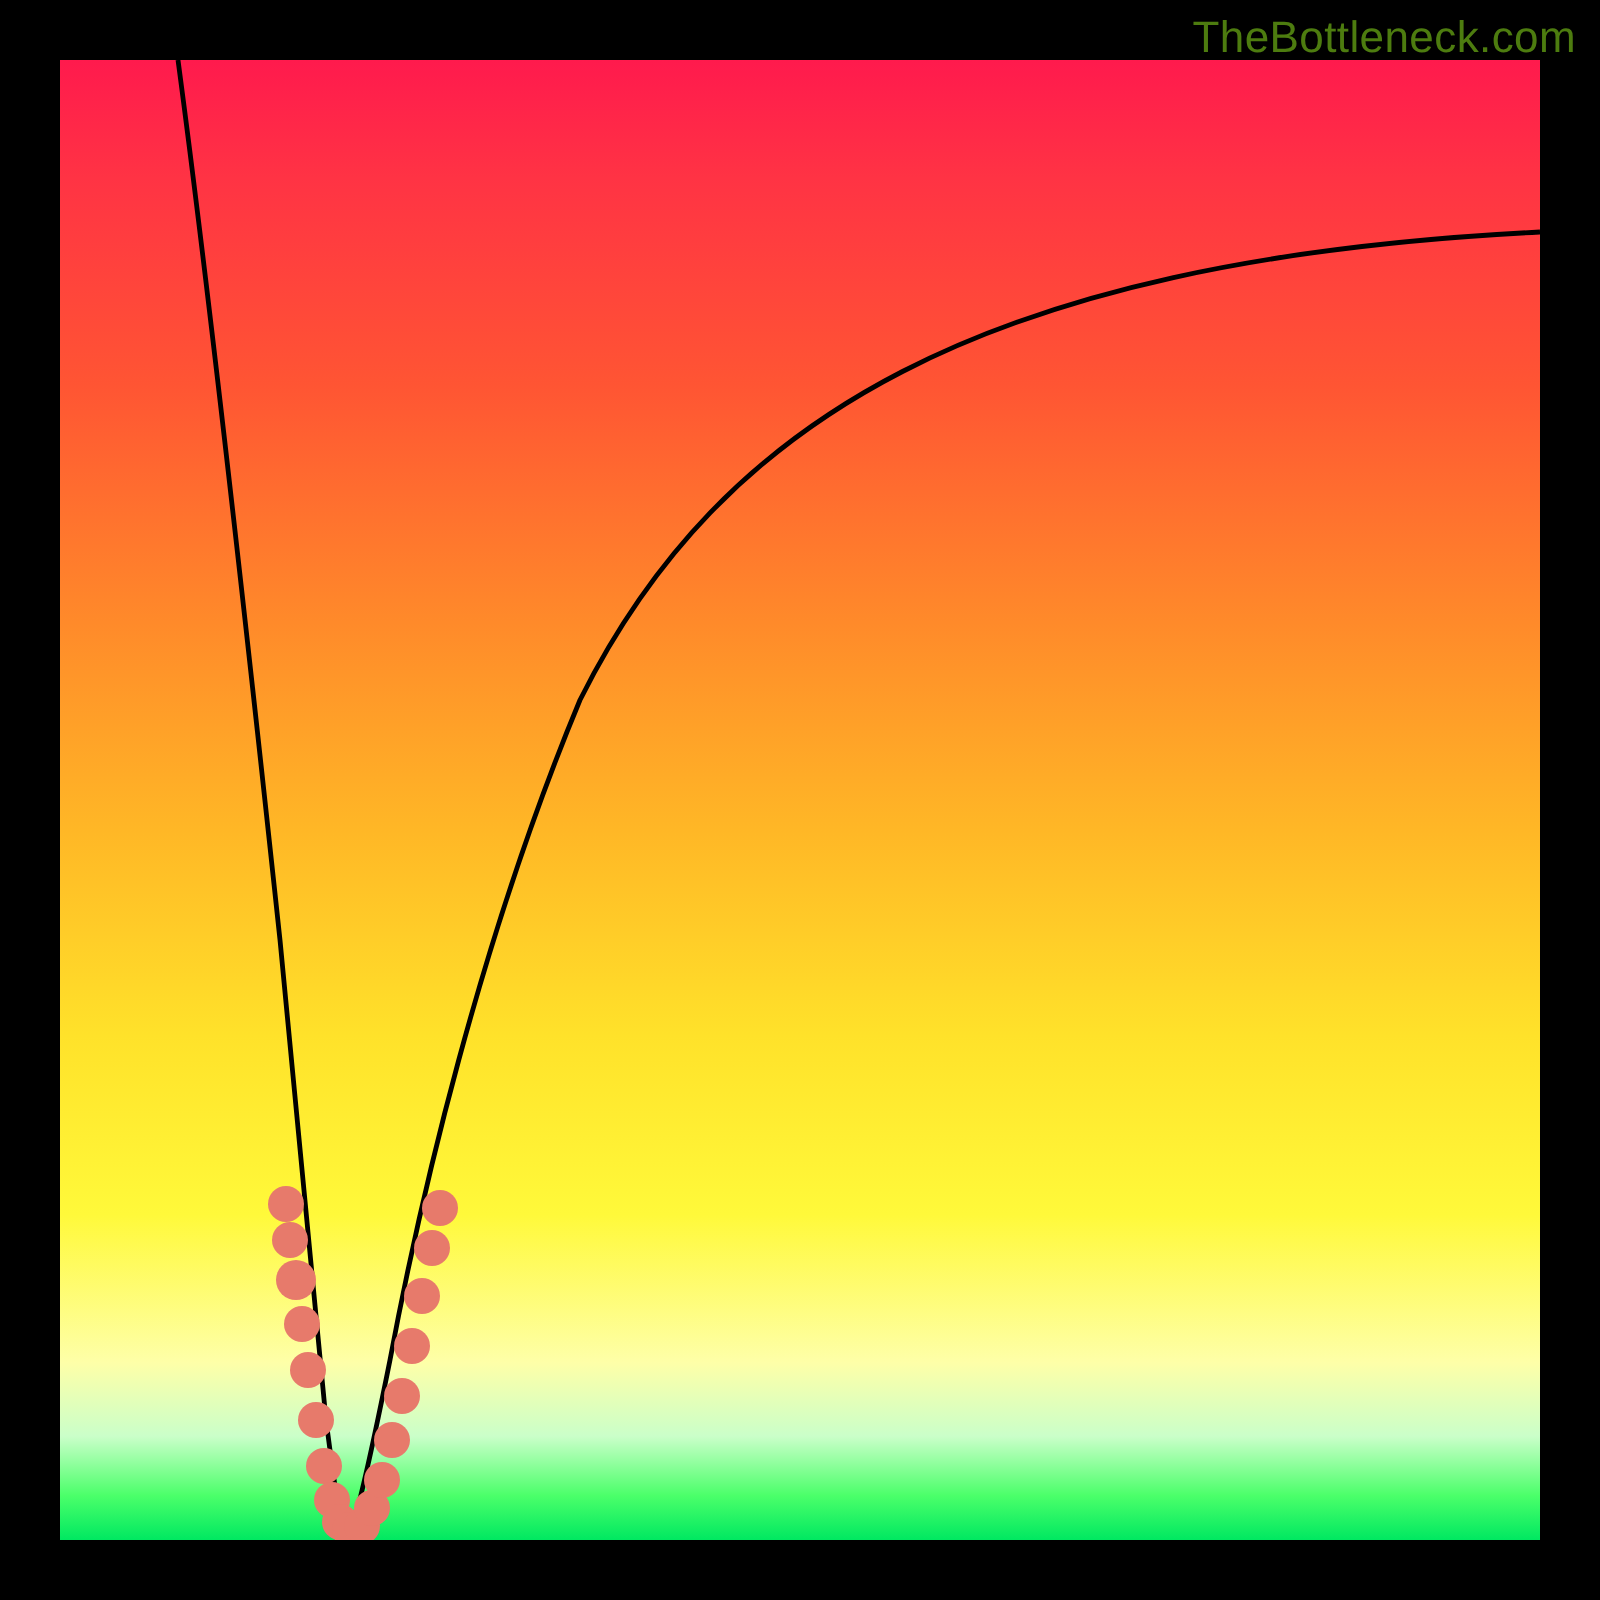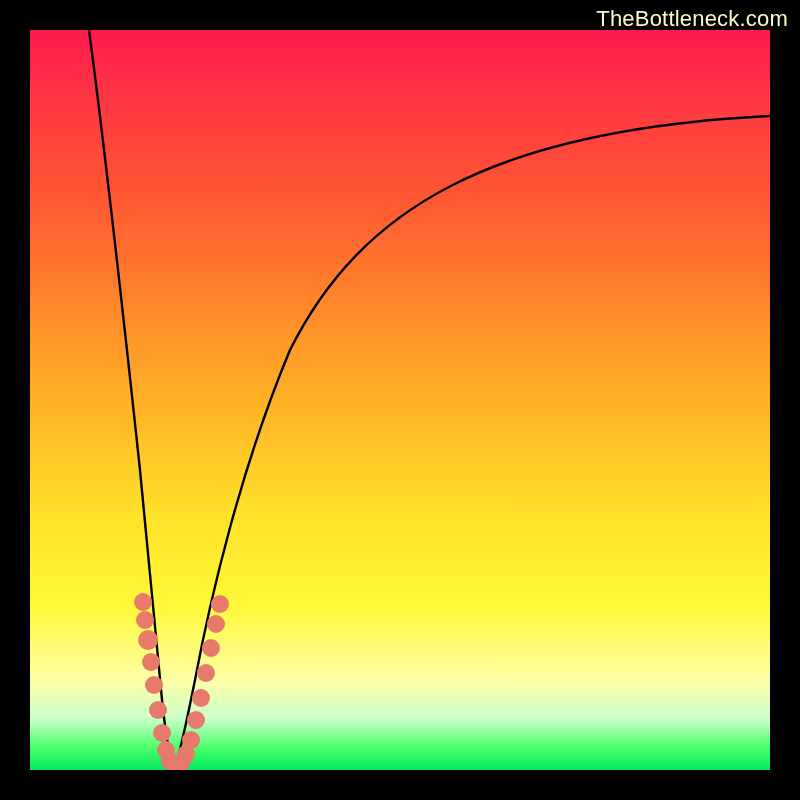--- a/index.html
+++ b/index.html
@@ -35,21 +35,21 @@
       #feffa8 88%,
       #caffc9 93%,
       #4bff6a 97%,
       #00e861 100%
     );
   }
   .watermark {
     position: absolute;
     top: 6px;
     right: 12px;
-    color: #fef9c3;
+    color: #4d7c0f;
     font-size: 22px;
     letter-spacing: 0.2px;
     user-select: none;
   }
   svg.curves {
     position: absolute;
     left: 0;
     top: 0;
     width: 740px;
     height: 740px;

